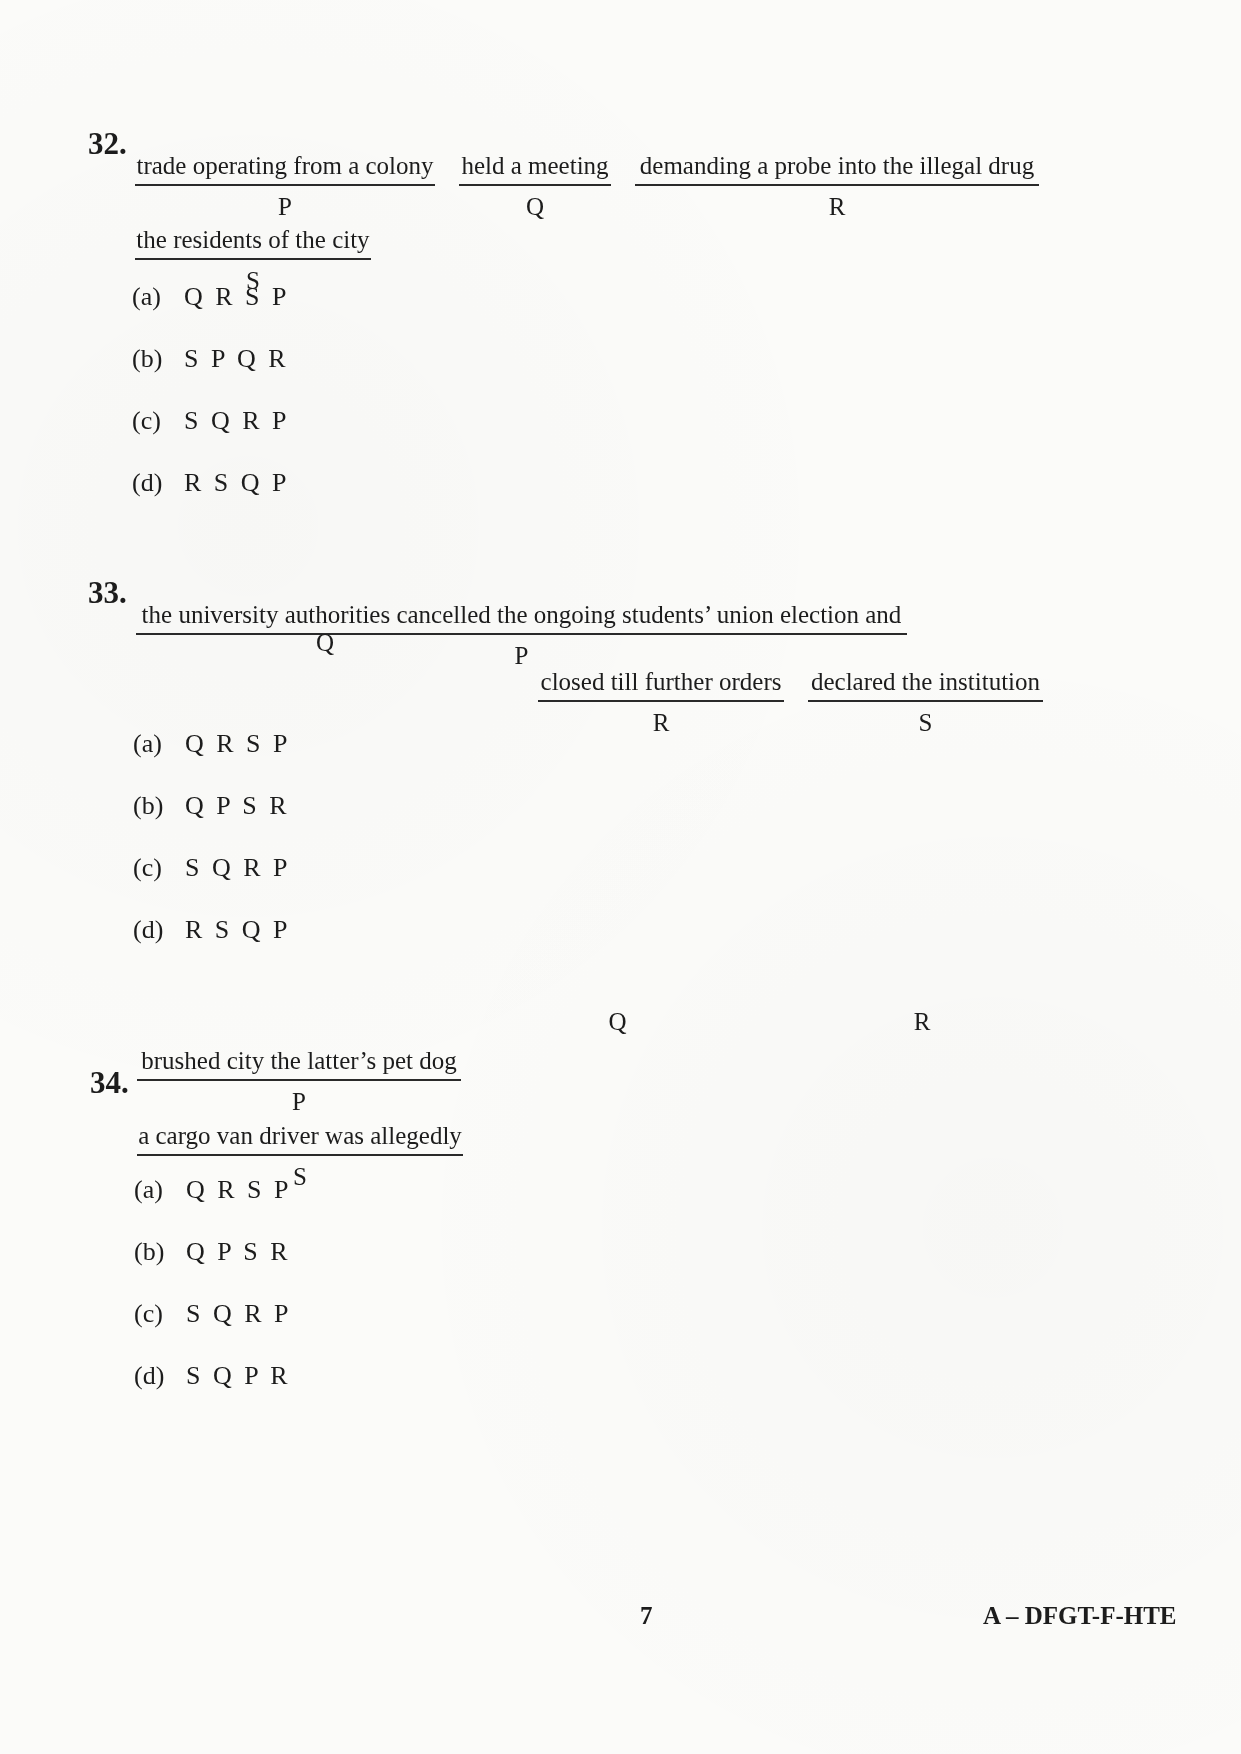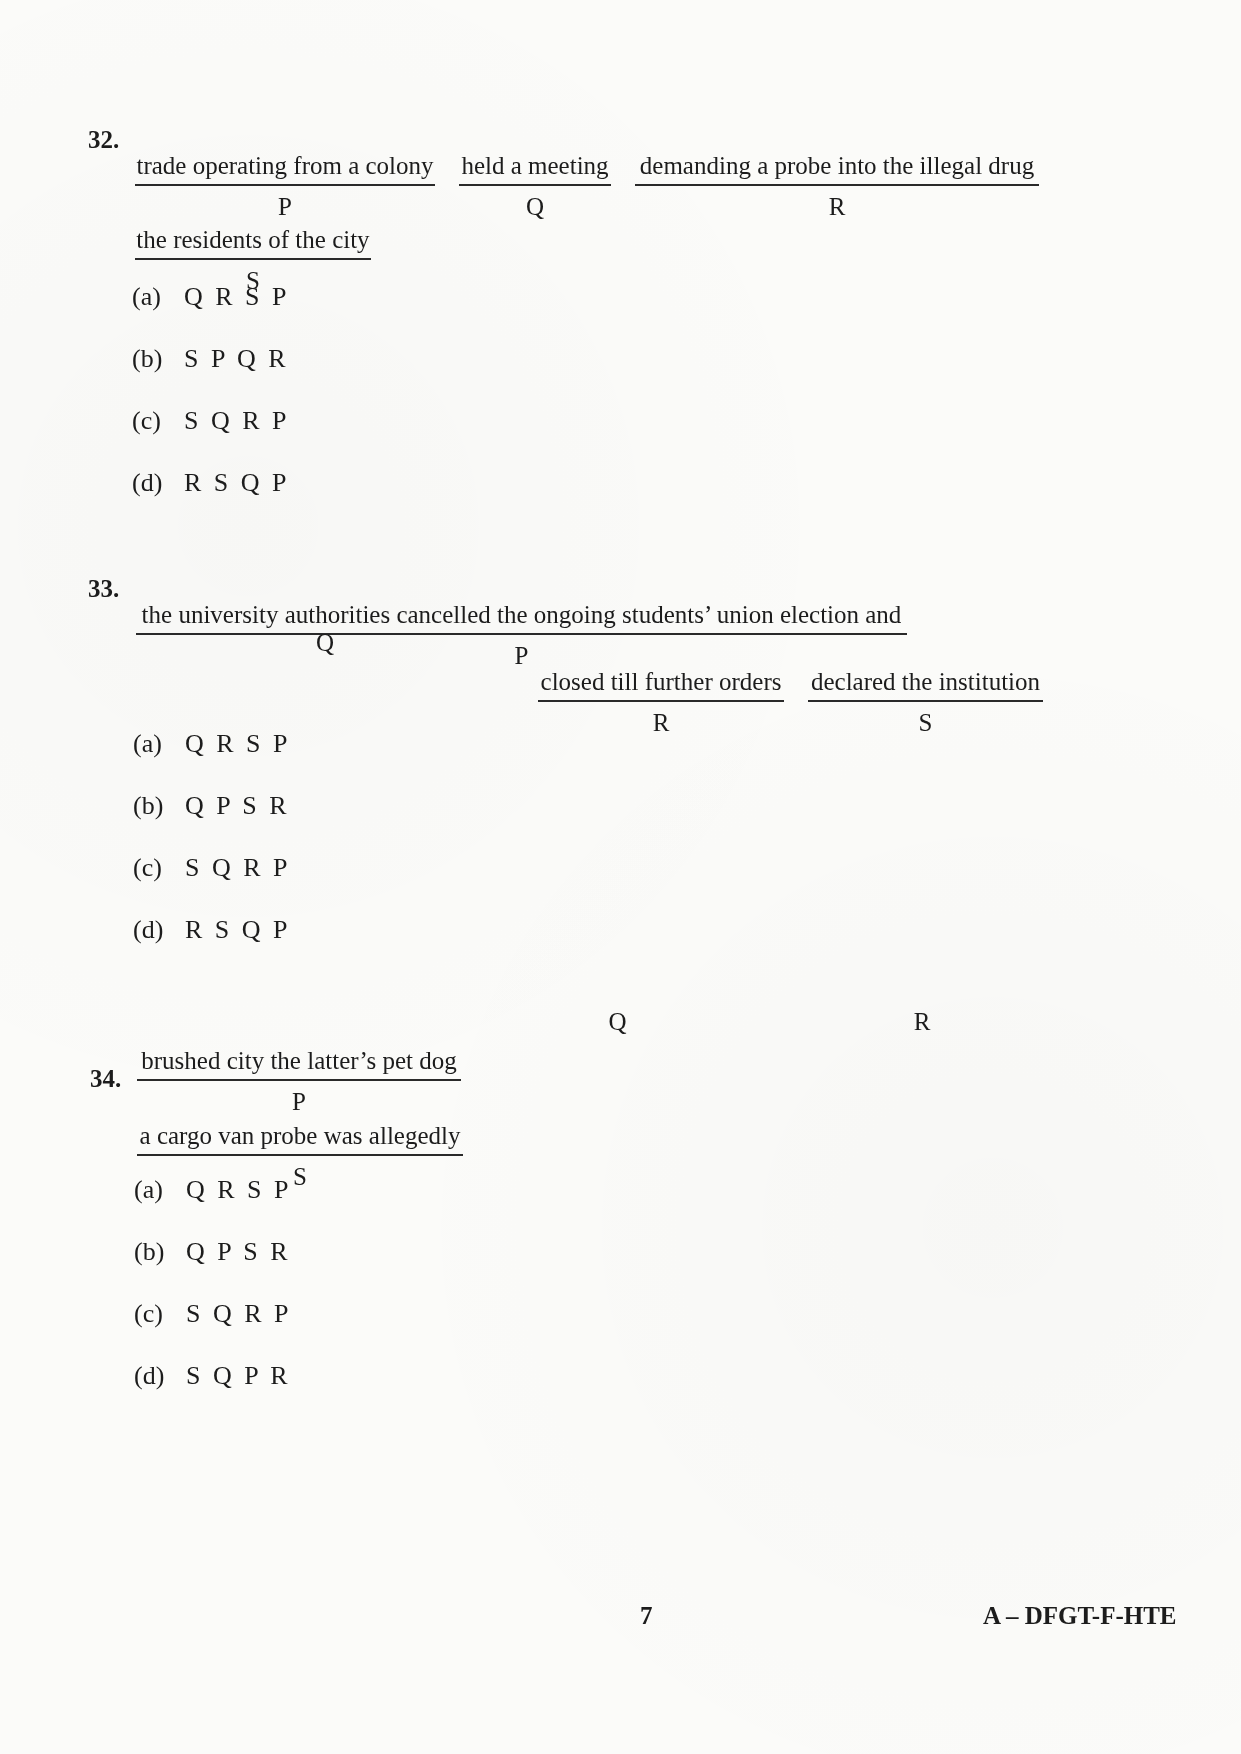--- a/index.html
+++ b/index.html
@@ -20,21 +20,21 @@
       left: 0; top: 0;
       width: 1241px; height: 1754px;
       background:
         radial-gradient(circle at 20% 30%, rgba(0,0,0,0.015) 0, transparent 40%),
         radial-gradient(circle at 80% 70%, rgba(0,0,0,0.015) 0, transparent 40%),
         #fbfbf9;
     }
     .abs { position: absolute; }
     .qnum {
       font-weight: bold;
-      font-size: 25px;
+      font-size: 31px;
     }
     .seg {
       position: absolute;
       font-size: 25px;
       line-height: 30px;
       white-space: nowrap;
       text-align: center;
     }
     .seg .seg-text {
       display: block;
@@ -149,21 +149,21 @@
       <span class="seg-text">brushed city the latter’s pet dog</span>
       <span class="seg-letter">P</span>
     </div>
     <div class="seg" style="left:485px; top:1001px; width:265px;">
       <span class="seg-letter">Q</span>
     </div>
     <div class="seg" style="left:775px; top:1001px; width:294px;">
       <span class="seg-letter">R</span>
     </div>
     <div class="seg" style="left:137px; top:1076px; width:326px;">
-      <span class="seg-text">a cargo van probe was allegedly</span>
+      <span class="seg-text">a cargo van driver was allegedly</span>
       <span class="seg-letter">S</span>
     </div>
 
     <div class="opt" style="left:134px; top:1175px;">
       <span class="opt-label">(a)</span><span class="opt-value">Q R S P</span>
     </div>
     <div class="opt" style="left:134px; top:1237px;">
       <span class="opt-label">(b)</span><span class="opt-value">Q P S R</span>
     </div>
     <div class="opt" style="left:134px; top:1299px;">

